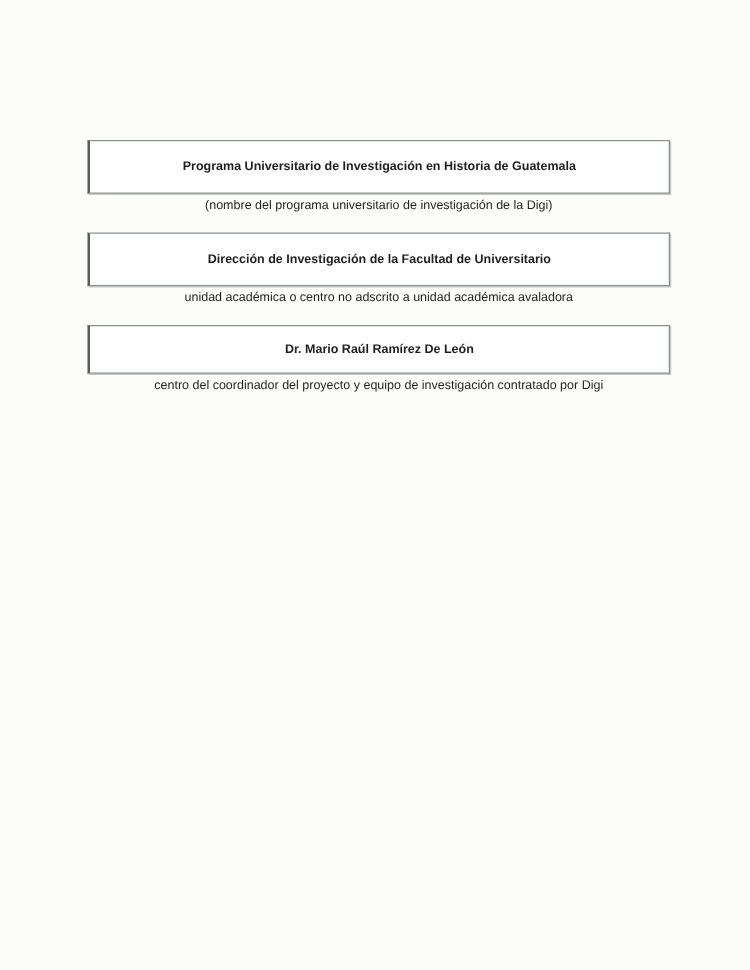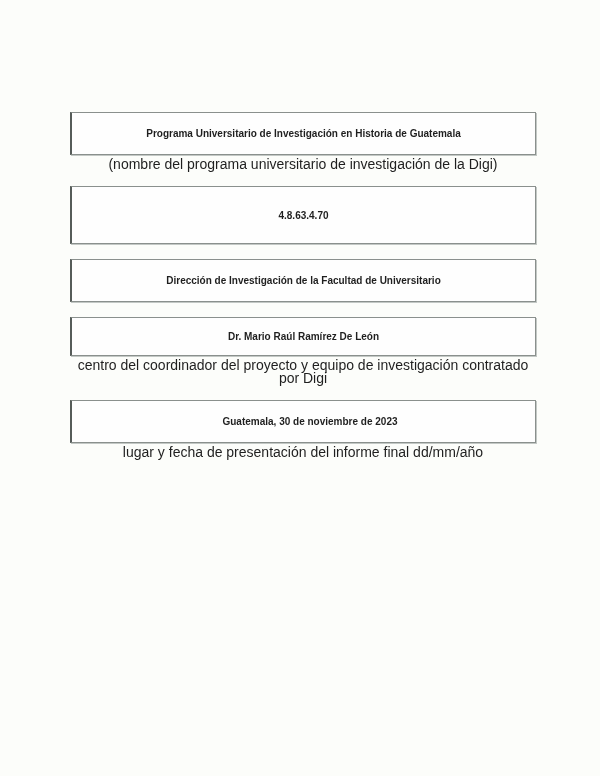--- a/index.html
+++ b/index.html
@@ -46,48 +46,44 @@
     text-align: left;
   }
   .field:nth-of-type(1) .box { height: 43px; }
   .field:nth-of-type(2) .box { height: 58px; }
   .field:nth-of-type(3) .box { height: 43px; }
   .field:nth-of-type(4) .box { height: 39px; }
   .field:nth-of-type(5) .box { height: 43px; padding-left: 20px; }
   .field:nth-of-type(6) .box { height: 40px; }
   .caption {
     margin-top: 3px;
-    font-size: 14px;
+    font-size: 10px;
     line-height: 13px;
     text-align: center;
     font-weight: normal;
   }
 </style>
 </head>
 <body style="--page-bg: #fcfdfa; --text-color: #1f1f1f;">
 
 <div class="page">
 
   <div class="field">
     <div class="box">Programa Universitario de Investigación en Historia de Guatemala</div>
     <div class="caption">(nombre del programa universitario de investigación de la Digi)</div>
   </div>
 
 
   <div class="field">
-    <div class="box">4.8.63.4.70</div>
   </div>
 
   <div class="field">
     <div class="box">Dirección de Investigación de la Facultad de Universitario</div>
+    <div class="caption">unidad académica o centro no adscrito a unidad académica avaladora</div>
   </div>
 
   <div class="field">
     <div class="box">Dr. Mario Raúl Ramírez De León</div>
     <div class="caption">centro del coordinador del proyecto y equipo de investigación contratado por Digi</div>
   </div>
 
-  <div class="field">
-    <div class="box">Guatemala, 30 de noviembre de 2023</div>
-    <div class="caption">lugar y fecha de presentación del informe final dd/mm/año</div>
-  </div>
 
 </div>
 
 </body></html>

